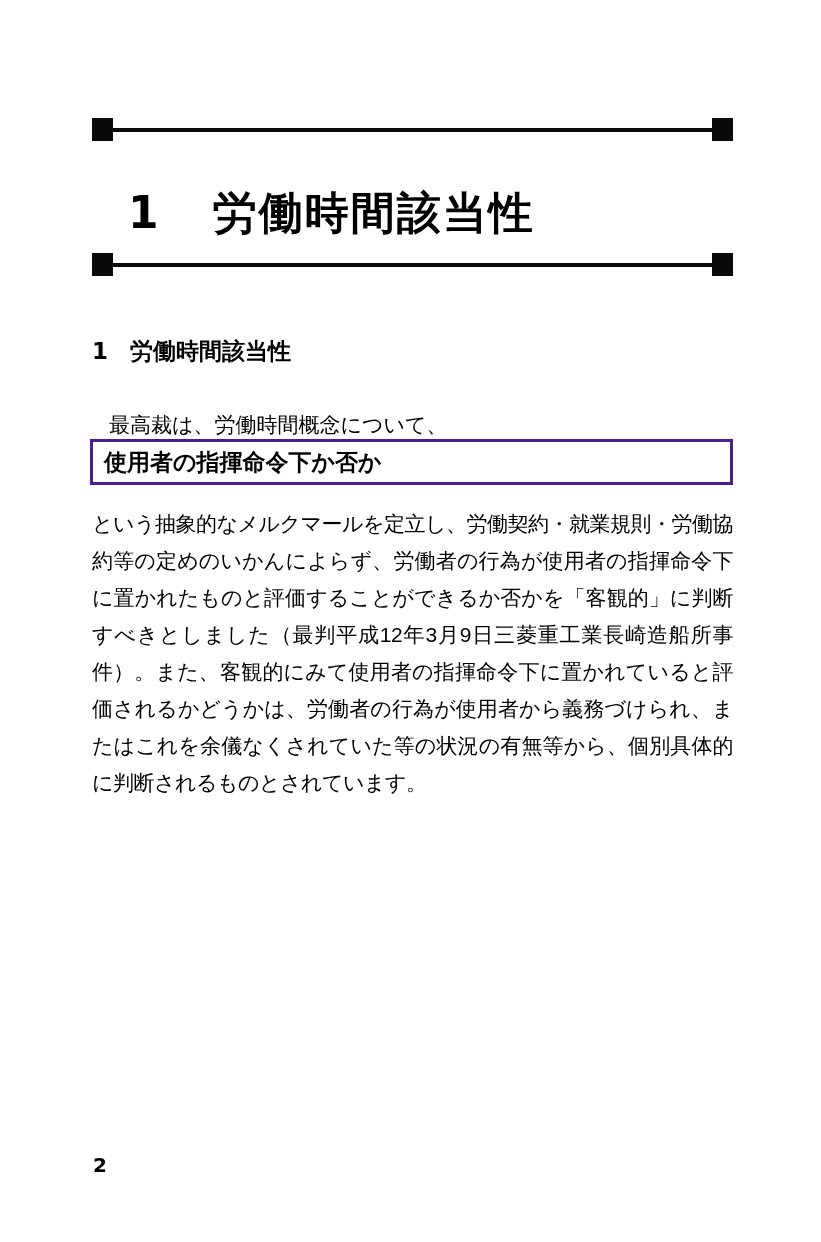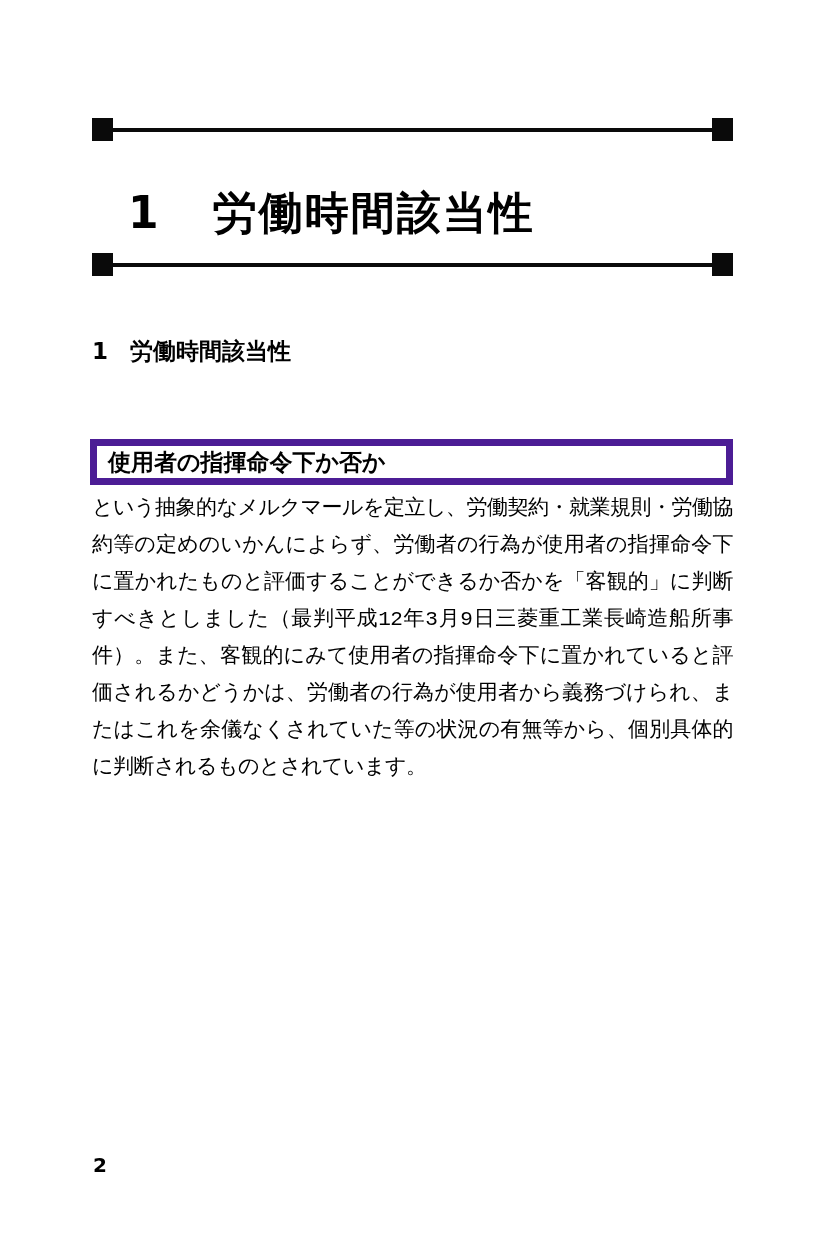--- a/index.html
+++ b/index.html
@@ -83,35 +83,35 @@
     line-height: 30px;
     text-indent: 17px;
   }
   .keyword-box {
     position: absolute;
     left: 90px;
     top: 439px;
     width: 643px;
     height: 46px;
     box-sizing: border-box;
-    border: 7px solid #4c1d95;
+    border: 3px solid #4c1d95;
     display: flex;
     align-items: center;
     padding-left: 11px;
     font-family: "DejaVu Sans", "Liberation Sans", sans-serif;
     font-weight: bold;
     font-size: 23px;
     white-space: nowrap;
   }
   .body-block {
     position: absolute;
     left: 92px;
-    top: 490px;
+    top: 505px;
     width: 641px;
-    font-family: Liberation Mono, monospace;
+    font-family: Liberation Sans, sans-serif;
     font-size: 21px;
     line-height: 37px;
     text-align: justify;
     text-justify: inter-ideograph;
     letter-spacing: -0.5px;
   }
   .body-block p {
     margin: 0;
   }
   .body-block p.indented {
@@ -147,20 +147,21 @@
     <span class="endcap"></span>
     <span class="rule-line"></span>
     <span class="endcap"></span>
   </div>
 
   <h2 class="section-heading">
     <span class="num">1</span>
     <span>労働時間該当性</span>
   </h2>
 
+  <p class="intro-line">最高裁は、労働時間概念について、</p>
 
   <div class="keyword-box">
     <span>使用者の指揮命令下か否か</span>
   </div>
 
   <div class="body-block">
     <p>という抽象的なメルクマールを定立し、労働契約・就業規則・労働協約等の定めのいかんによらず、労働者の行為が使用者の指揮命令下に置かれたものと評価することができるか否かを「客観的」に判断すべきとしました（最判平成12年3月9日三菱重工業長崎造船所事件）。また、客観的にみて使用者の指揮命令下に置かれていると評価されるかどうかは、労働者の行為が使用者から義務づけられ、またはこれを余儀なくされていた等の状況の有無等から、個別具体的に判断されるものとされています。</p>
   </div>
 
   <div class="page-number">2</div>

